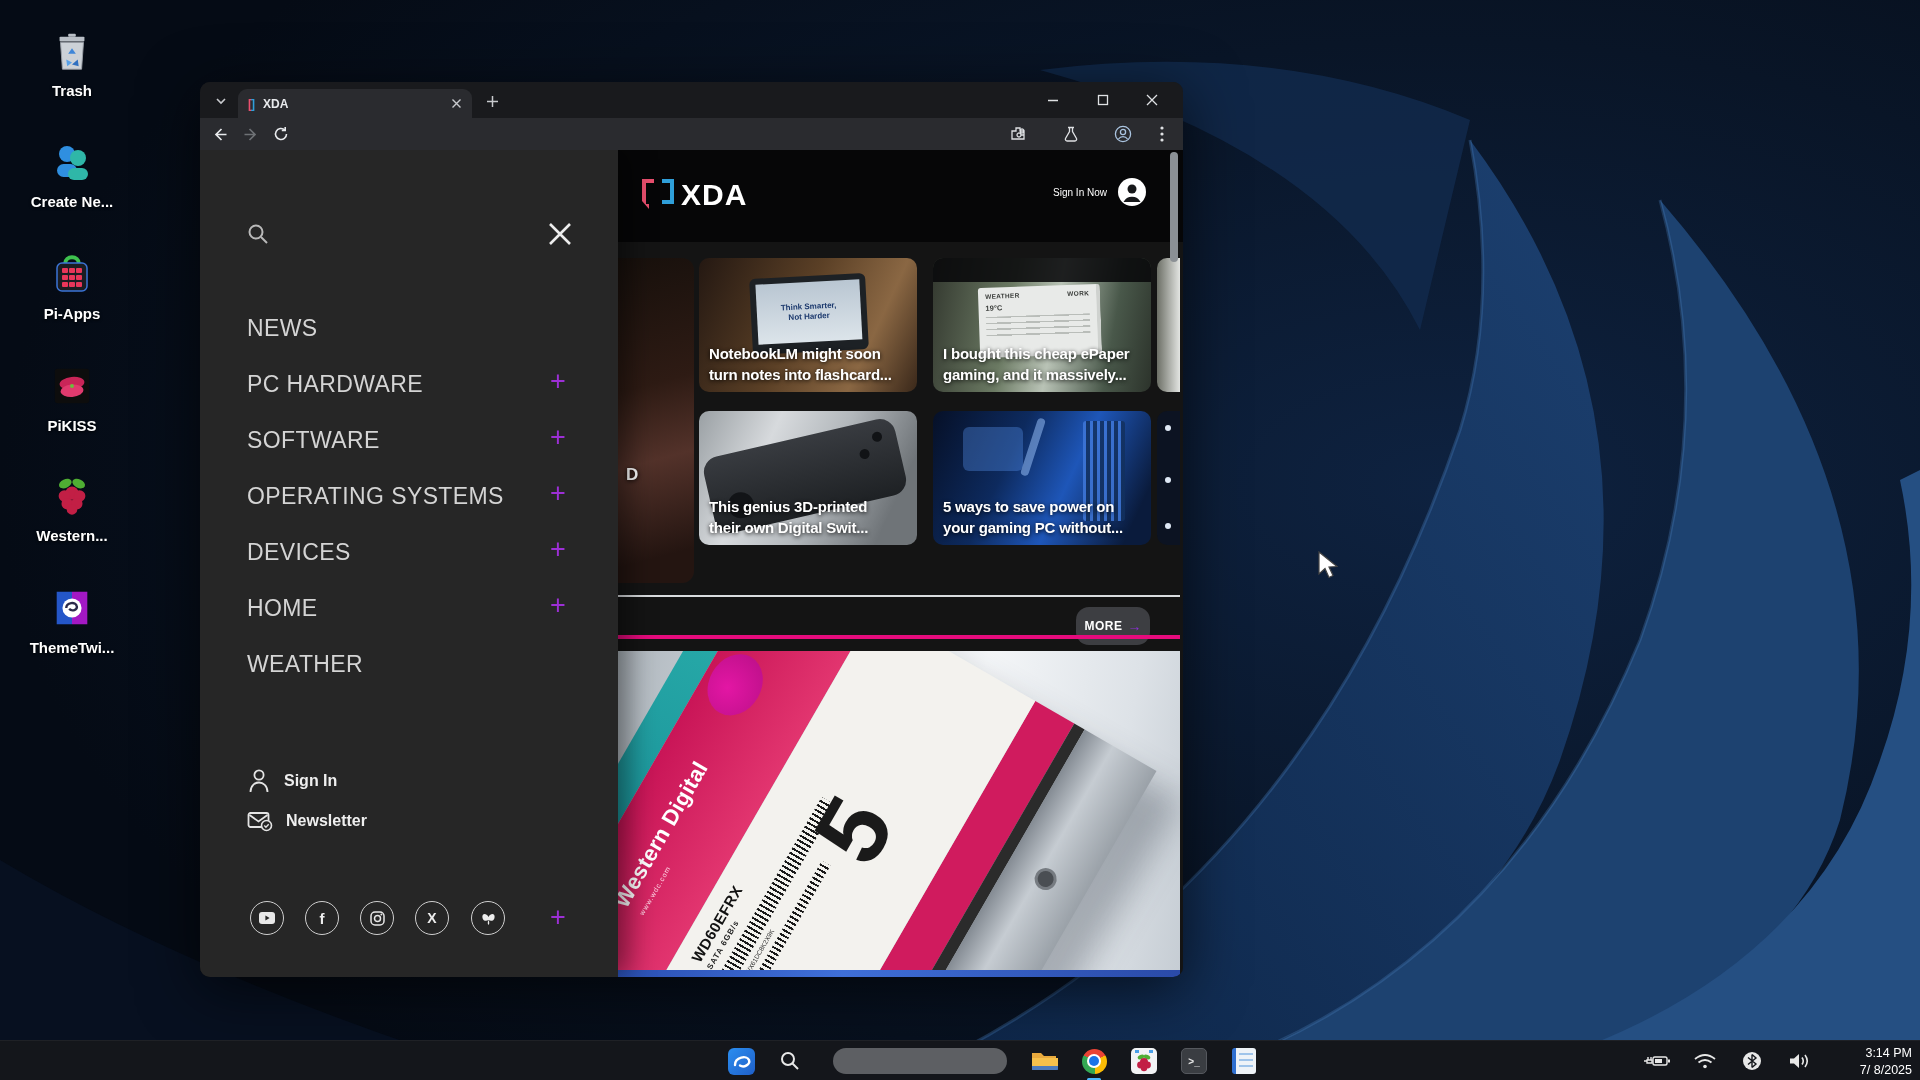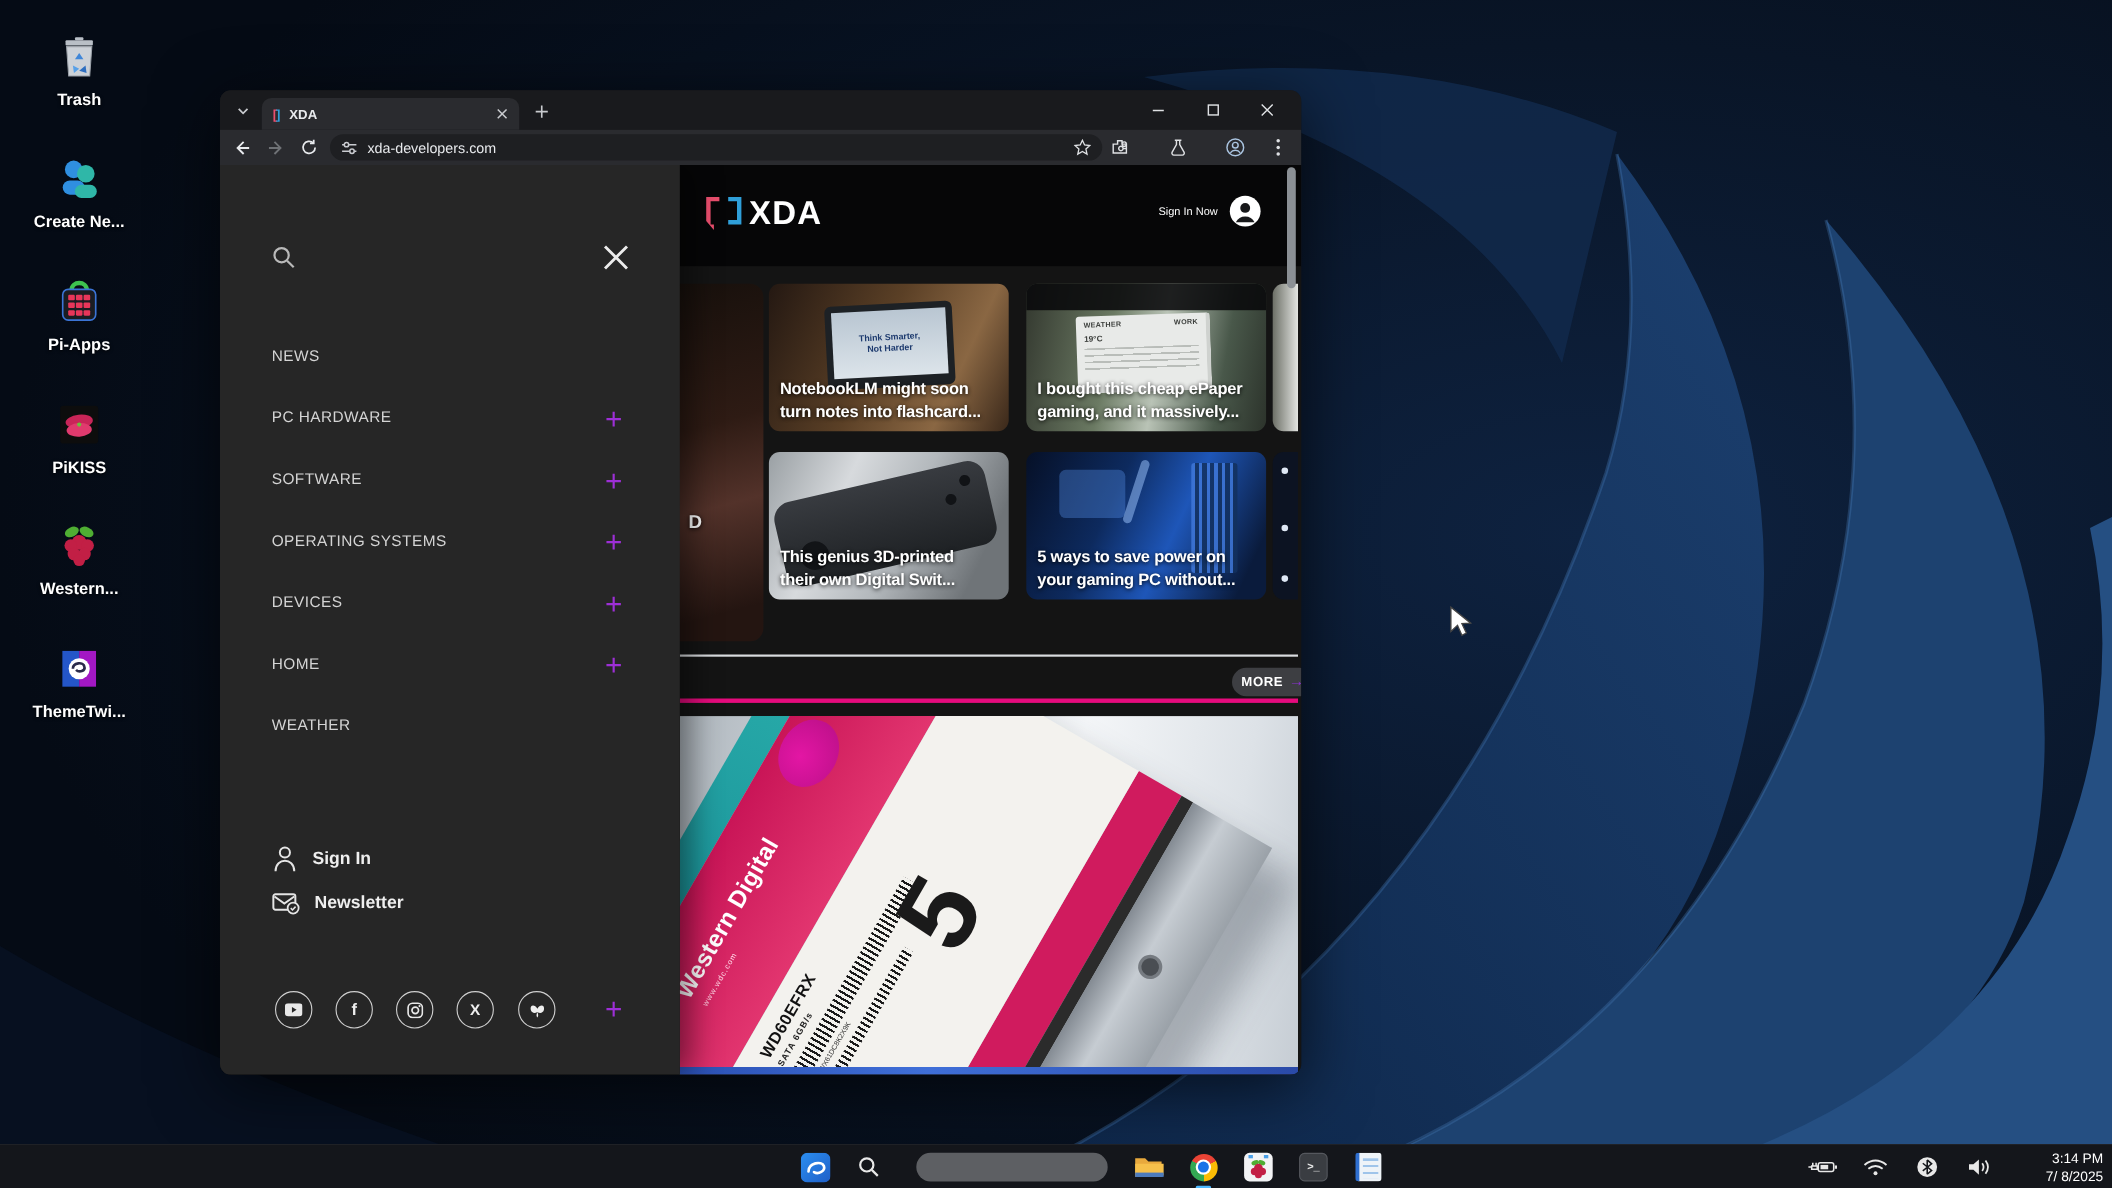--- a/index.html
+++ b/index.html
@@ -34,21 +34,21 @@
   .xlogo{position:absolute;left:20px;top:27px;display:flex;align-items:center;gap:3px;}
   .xlogo .xt{color:#fff;font-size:30px;font-weight:800;letter-spacing:1px;}
   .signin-now{position:absolute;right:36px;top:27px;display:flex;align-items:center;gap:10px;}
   .signin-now .t{color:#fff;font-size:10px;font-weight:400;}
   .card{position:absolute;width:218px;height:134px;border-radius:10px;overflow:hidden;z-index:1;}
   .card-title{position:absolute;left:10px;bottom:7px;color:#fff;font-weight:800;font-size:15px;line-height:1.4;
               letter-spacing:-.2px;text-shadow:0 1px 4px rgba(0,0,0,.95);}
   .sliver{position:absolute;left:957px;width:23px;height:134px;border-radius:10px 0 0 10px;z-index:1;}
   .feat{position:absolute;left:398px;top:108px;width:96px;height:325px;border-radius:12px;z-index:1;
         background:linear-gradient(165deg,#17100c,#2e1b14 40%,#53322a 62%,#241511 90%);}
-  .more-pill{position:absolute;left:920px;top:457px;width:74px;height:26px;border-radius:13px;background:#3d3e42;
+  .more-pill{position:absolute;left:876px;top:457px;width:74px;height:38px;border-radius:13px;background:#3d3e42;
              display:flex;align-items:center;justify-content:center;gap:5px;z-index:1;text-align:right;}
   .more-pill .ml{color:#fff;font-size:12px;font-weight:800;letter-spacing:.5px;}
   .more-arrow::after{content:"\2192";color:#8e2fd9;font-weight:800;font-size:14px;}
   .hero{position:absolute;left:418px;top:501px;width:562px;height:319px;overflow:hidden;z-index:1;}
   .hero-bg{position:absolute;inset:0;background:linear-gradient(100deg,#aeb6bd,#dfe4e8 35%,#f4f6f8 60%,#dde2e7 85%,#c6cdd4);}
   .drive-shadow{position:absolute;left:-60px;top:40px;width:560px;height:470px;transform:rotate(-60deg);
                 background:rgba(25,35,50,.3);filter:blur(16px);}
   .drive{position:absolute;left:-85px;top:10px;width:560px;height:470px;transform:rotate(-60deg);}
   .st-teal{height:30px;background:linear-gradient(90deg,#0f7d8c,#2cb3ae);}
   .st-pink{height:115px;background:linear-gradient(#c91557,#e2356f);position:relative;}
@@ -60,21 +60,21 @@
   .bcode{position:absolute;background:repeating-linear-gradient(90deg,#1a1a1a 0 2px,transparent 2px 5px);}
   .bluestrip{position:absolute;left:418px;top:820px;width:562px;height:7px;z-index:1;
              background:linear-gradient(90deg,#2b50b4,#3f6fd8 40%,#2a4aa8);}
   .pg-scroll{position:absolute;left:970px;top:2px;width:8px;height:110px;border-radius:4px;background:#8b9095;z-index:8;}
   .divider{position:absolute;left:418px;top:445px;width:562px;height:2px;background:#d9dcdf;z-index:1;}
   .pinkline{position:absolute;left:418px;top:485px;width:562px;height:4px;background:#e60b7d;z-index:1;}
 
   
   .panel{position:absolute;left:0;top:0;width:418px;height:100%;background:#262626;z-index:5;
          box-shadow:10px 0 26px rgba(0,0,0,.45);}
-  .mitem{position:absolute;left:47px;color:#d4d4d4;font-size:14px;font-weight:500;letter-spacing:.4px;cursor:pointer;}
+  .mitem{position:absolute;left:47px;color:#d4d4d4;font-size:23px;font-weight:500;letter-spacing:.4px;cursor:pointer;}
   .mplus{position:absolute;left:344px;width:28px;text-align:center;color:#9d2fd6;font-size:27px;font-weight:400;cursor:pointer;}
   .prow{position:absolute;left:47px;display:flex;align-items:center;gap:13px;color:#efefef;font-size:16px;font-weight:700;cursor:pointer;}
   .soc{position:absolute;top:751px;width:34px;height:34px;border:1.5px solid #cfcfcf;border-radius:50%;
        display:flex;align-items:center;justify-content:center;color:#eee;cursor:pointer;box-sizing:border-box;}
   .soc .fb{font-size:15px;font-weight:800;} .soc .xx{font-size:14px;font-weight:900;}
 
   
   .taskbar{position:absolute;left:0;top:1040px;width:1920px;height:40px;background:#14161b;
            border-top:1px solid rgba(255,255,255,.05);z-index:30;}
   .tk{position:absolute;top:6px;width:28px;height:28px;display:flex;align-items:center;justify-content:center;cursor:pointer;}
@@ -258,31 +258,20 @@
         <svg width="17" height="17" viewBox="0 0 17 17">
             <path d="M7.5 3 L13 8.5 L7.5 14 M13 8.5 H2.5" stroke="#6e7175" stroke-width="1.7" fill="none"></path>
           </svg>
       </div>
       <div class="tbtn" style="left:68px">
         <svg width="16" height="16" viewBox="0 0 16 16">
             <path d="M13.5 8 a5.5 5.5 0 1 1-1.7-4" stroke="#e8eaed" stroke-width="1.6" fill="none"></path>
             <path d="M12.2 1 v3.4 h-3.4" fill="none" stroke="#e8eaed" stroke-width="1.6"></path>
           </svg>
       </div>
-      <div class="omni">
-        <svg width="15" height="13" viewBox="0 0 15 13">
-            <path d="M1 3.5 H14 M1 9.5 H14" stroke="#c9cbd0" stroke-width="1.4"></path>
-            <circle cx="5" cy="3.5" r="2" fill="#1e1f22" stroke="#c9cbd0" stroke-width="1.4"></circle>
-            <circle cx="10" cy="9.5" r="2" fill="#1e1f22" stroke="#c9cbd0" stroke-width="1.4"></circle>
-          </svg>
-        <span class="url">xda-developers.com</span>
-        <svg width="16" height="16" viewBox="0 0 16 16">
-            <path d="M8 1.5 l2 4.3 4.7.5 -3.5 3.2 1 4.6 L8 11.7 3.8 14.1 l1-4.6 L1.3 6.3 6 5.8 Z" fill="none" stroke="#dfe1e4" stroke-width="1.2"></path>
-          </svg>
-      </div>
       <div class="tbtn" style="left:805px">
         <svg width="16" height="16" viewBox="0 0 16 16">
             <path d="M6 2 h4 v3 a2 2 0 1 1 0 0.01 V5 h4 v4 h-3 a2 2 0 1 0 0 .01 h3 v4 H2 V5 h4 Z" fill="none" stroke="#dfe1e4" stroke-width="1.3"></path>
           </svg>
       </div>
       <div class="tbtn" style="left:858px">
         <svg width="16" height="16" viewBox="0 0 16 16">
             <path d="M5 1.5 h6 M6.5 1.5 v4 l-4 7 a1.8 1.8 0 0 0 1.6 2.5 h7.8 a1.8 1.8 0 0 0 1.6-2.5 l-4-7 v-4" fill="none" stroke="#dfe1e4" stroke-width="1.3"></path>
           </svg>
       </div>

